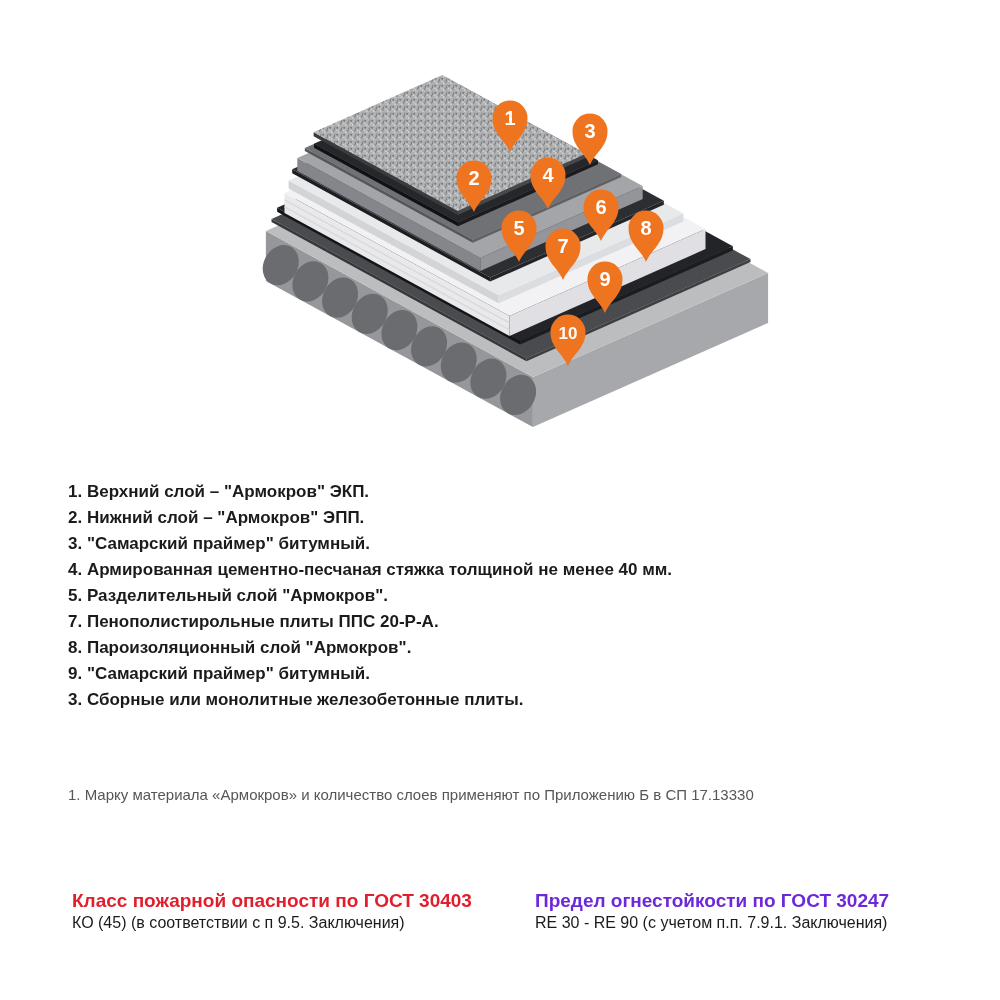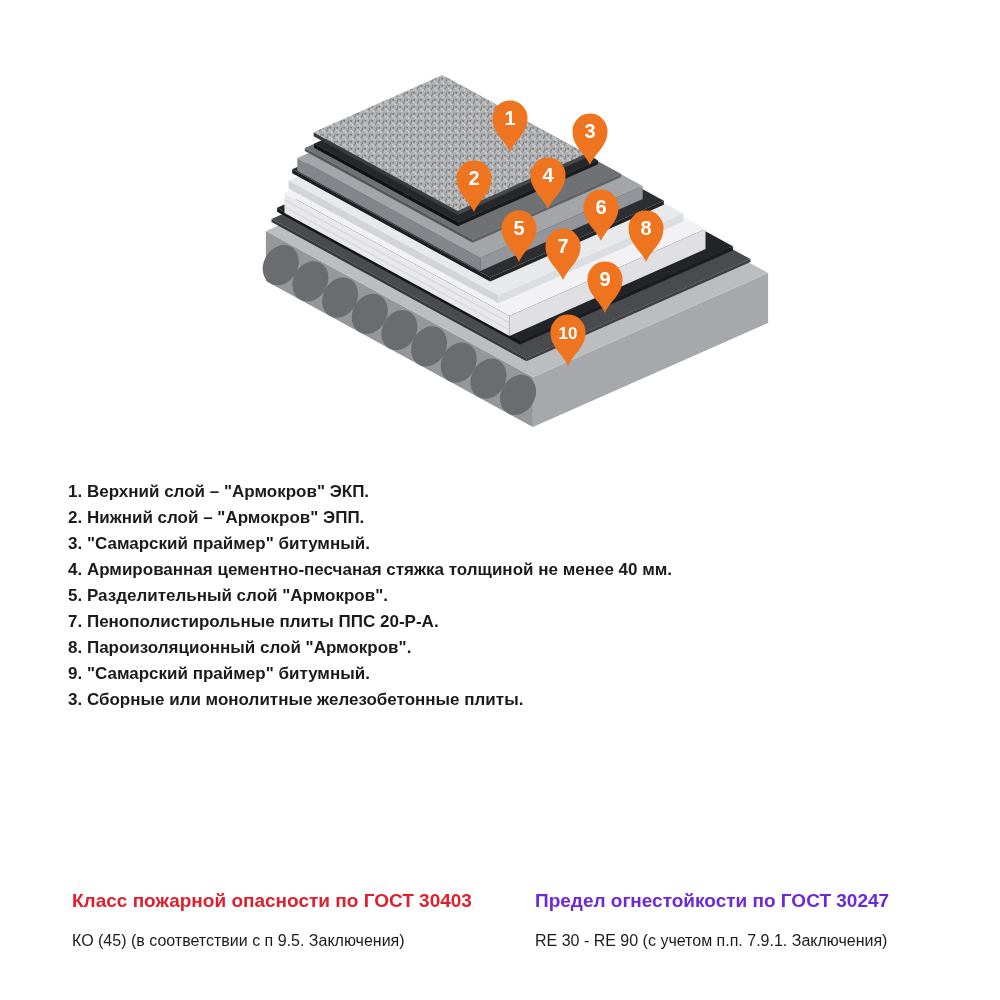--- a/index.html
+++ b/index.html
@@ -8,21 +8,21 @@
   #diagram-svg{position:absolute;left:0;top:0;display:block;}
   .legend{position:absolute;left:68px;top:479px;}
   .legend-item{font-size:17px;font-weight:bold;line-height:26px;color:#1b1b1d;white-space:nowrap;}
   .footnotes{position:absolute;left:68px;top:782px;}
   .footnote-item{font-size:15px;font-weight:normal;line-height:26px;color:#55565a;white-space:nowrap;}
   .specs{position:absolute;left:0;top:890px;width:1000px;}
   .spec{position:absolute;top:0;}
   .spec-left{left:72px;}
   .spec-right{left:535px;}
   .spec-title{font-size:19px;font-weight:bold;line-height:22px;}
-  .spec-value{font-size:16px;font-weight:normal;line-height:22px;margin-top:18px;color:#1b1b1d;}
+  .spec-value{font-size:16px;font-weight:normal;line-height:22px;margin-top:0;color:#1b1b1d;}
 </style>
 </head>
 <body>
 
 <div class="page">
 
   <svg id="diagram-svg" width="1000" height="460" viewBox="0 0 1000 460">
     <defs>
       <pattern id="speckle" width="7" height="7" patternUnits="userSpaceOnUse">
         <rect width="7" height="7" fill="#b2b3b5"></rect>
@@ -147,20 +147,21 @@
       <div class="legend-item"><span>3.</span><span> "Самарский праймер" битумный.</span></div>
       <div class="legend-item"><span>4.</span><span> Армированная цементно-песчаная стяжка толщиной не менее 40 мм.</span></div>
       <div class="legend-item"><span>5.</span><span> Разделительный слой "Армокров".</span></div>
       <div class="legend-item"><span>7.</span><span> Пенополистирольные плиты ППС 20-Р-А.</span></div>
       <div class="legend-item"><span>8.</span><span> Пароизоляционный слой "Армокров".</span></div>
       <div class="legend-item"><span>9.</span><span> "Самарский праймер" битумный.</span></div>
       <div class="legend-item"><span>3.</span><span> Сборные или монолитные железобетонные плиты.</span></div>
     </div>
 
   <div class="footnotes">
+      <div class="footnote-item"><span>1.</span><span> Марку материала «Армокров» и количество слоев применяют по Приложению Б в СП 17.13330</span></div>
     </div>
 
   <div class="specs">
     <div class="spec spec-left">
       <div class="spec-title" style="color: rgb(225, 30, 44);">Класс пожарной опасности по ГОСТ 30403</div>
       <div class="spec-value">КО (45) (в соответствии с п 9.5. Заключения)</div>
     </div>
     <div class="spec spec-right">
       <div class="spec-title" style="color: #6d28d9;">Предел огнестойкости по ГОСТ 30247</div>
       <div class="spec-value">RE 30 - RE 90 (с учетом п.п. 7.9.1. Заключения)</div>

